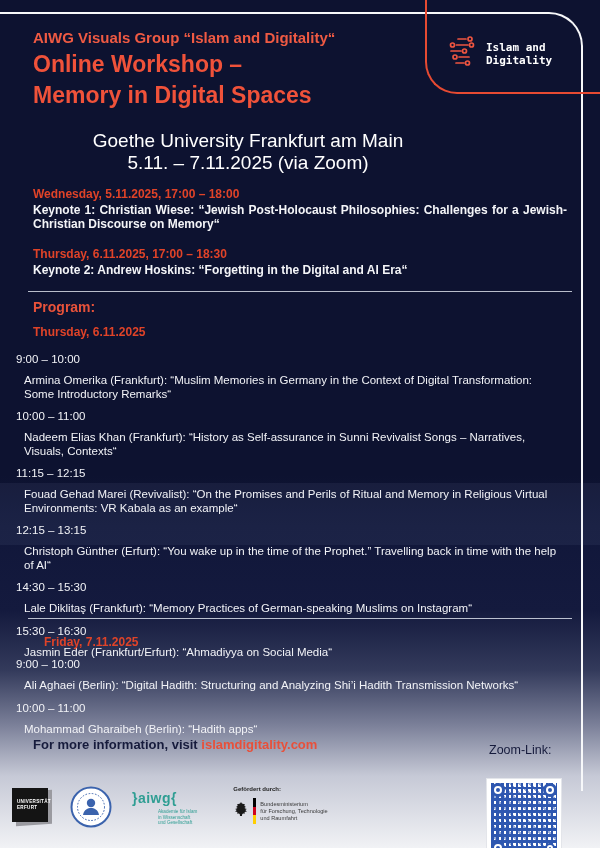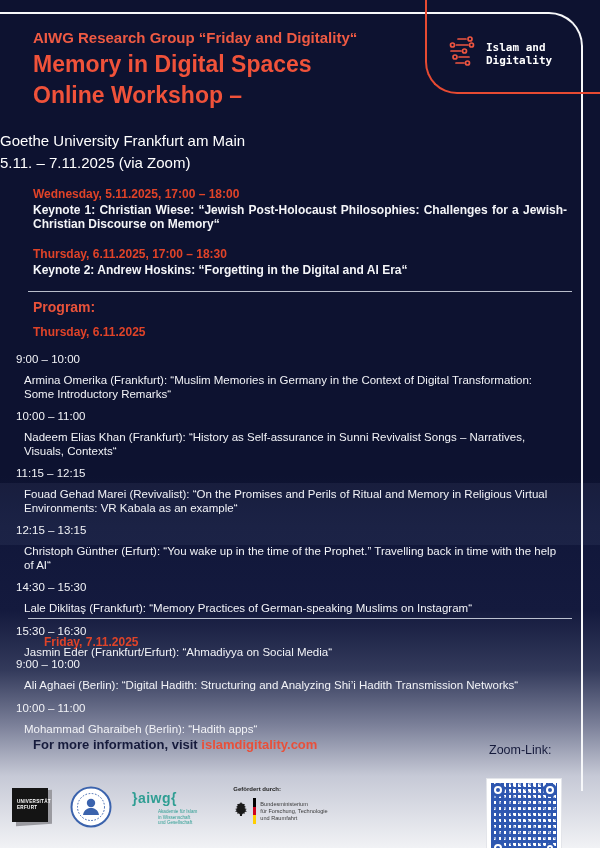--- a/index.html
+++ b/index.html
@@ -19,22 +19,22 @@
     border-left:2px solid #e64a32;border-bottom:2px solid #e64a32;border-bottom-left-radius:32px;}
   .band{position:absolute;left:0;right:0;top:483px;height:62px;background:rgba(170,180,220,0.07);}
 
   
   .kicker{position:absolute;top:29px;left:33px;font-size:15px;font-weight:600;color:#ef5a43;}
   .title{position:absolute;top:49px;left:33px;font-size:23px;line-height:31px;font-weight:700;color:#f0523a;}
   .brand{position:absolute;top:36px;left:447px;display:flex;align-items:center;gap:9px;}
   .brand-name{font-family:"DejaVu Sans Mono",monospace;font-size:11px;line-height:13px;font-weight:700;color:#fff;}
 
   
-  .venue{position:absolute;top:130px;left:0;width:464px;color:#fff;
-    font-size:15px;line-height:21.5px;font-weight:500;}
+  .venue{position:absolute;top:130px;left:0;width:464px;text-align:center;color:#fff;
+    font-size:19px;line-height:21.5px;font-weight:500;padding-left:16px;}
 
   
   .keynote{position:absolute;left:33px;right:33px;}
   .k1{top:187px;} .k2{top:247px;}
   .kn-date{font-size:12px;line-height:15px;font-weight:700;color:#e04328;margin:0 0 2px 0;}
   .kn-text{font-size:12px;line-height:13.8px;font-weight:700;color:#f4f5f8;margin:0;text-align:justify;}
 
   .divider{position:absolute;left:28px;right:28px;height:1px;background:rgba(228,232,242,0.8);}
   .d1{top:291px;} .d2{top:618px;}
 
@@ -88,24 +88,24 @@
 </style>
 </head>
 <body>
 
 <div class="poster">
 
   <div class="frame-white"></div>
   <div class="frame-orange"></div>
   <div class="band"></div>
 
-  <div class="kicker">AIWG Research Group “Friday and Digitality“</div>
+  <div class="kicker">AIWG Visuals Group “Islam and Digitality“</div>
   <div class="title">
+    <div>Online Workshop –</div>
     <div>Memory in Digital Spaces</div>
-    <div>Online Workshop –</div>
   </div>
 
   <div class="brand">
     <span>
       <svg width="30" height="31" viewBox="0 0 30 31">
         <g stroke="#ee5540" stroke-width="1.7" fill="none" stroke-linecap="round">
           <line x1="11" y1="3" x2="19" y2="3"></line>
             <circle cx="23" cy="3" r="2"></circle>
           <circle cx="5.5" cy="9" r="2"></circle>
             <line x1="9.5" y1="9" x2="21" y2="9"></line>

